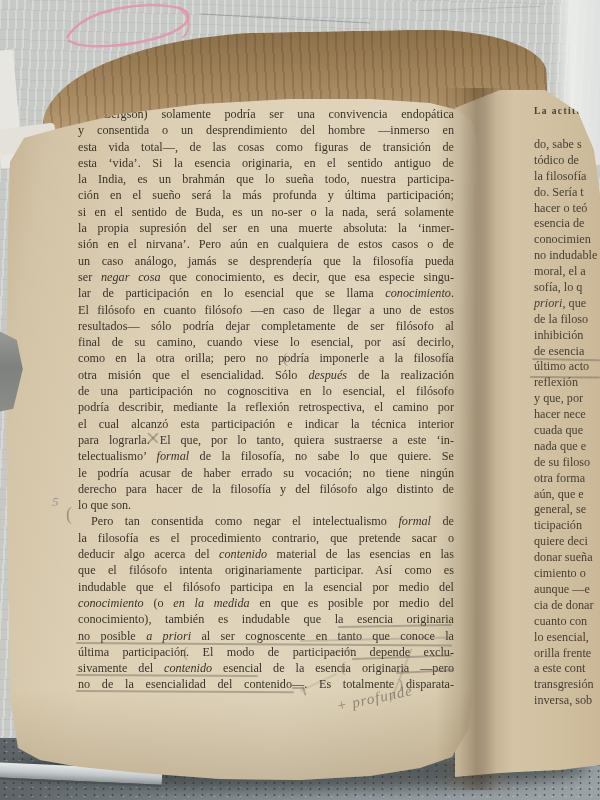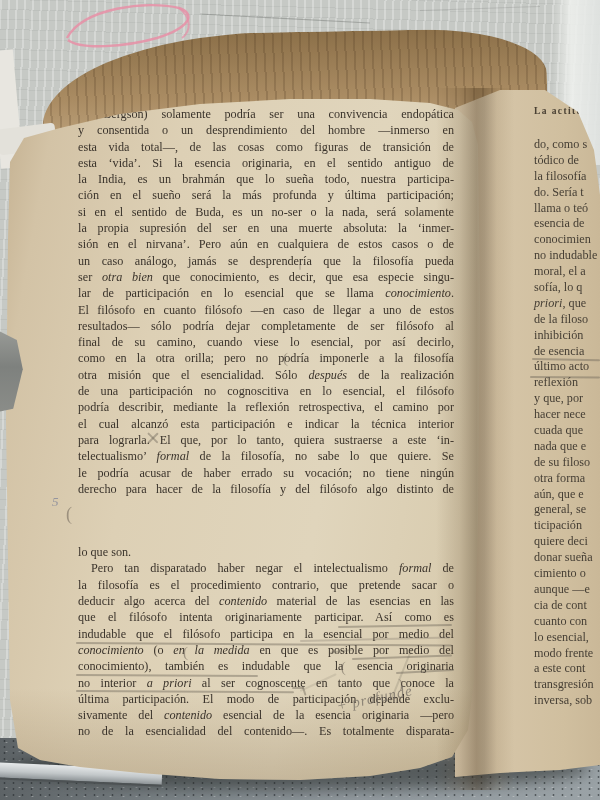--- a/index.html
+++ b/index.html
@@ -66,21 +66,21 @@
 
   
   .header-row{position:absolute;left:78px;top:80px;width:376px;display:flex;
     justify-content:space-between;align-items:baseline;z-index:5;color:#433a2f;}
   .page-num{font-size:11.5px;letter-spacing:.5px;}
   .running-header{font-size:9px;font-weight:700;letter-spacing:2.1px;word-spacing:5px;color:#4a4033;}
   .main-text{position:absolute;left:78px;top:106px;width:376px;z-index:5;color:#3a332b;
     font-size:12.2px;}
   .line{white-space:nowrap;height:16.3px;line-height:16.3px;
     text-align:justify;text-align-last:justify;}
-  .line.nj{text-align-last:left;margin-top:47px;}
+  .line.nj{text-align-last:left;}
   .line.ind{text-indent:13px;}
 
   
   .rp-header{position:absolute;left:534px;top:106px;width:70px;z-index:5;color:#4a4134;
     font-size:9.5px;font-weight:600;letter-spacing:1.4px;white-space:nowrap;}
   .right-text{position:absolute;left:534px;top:137px;width:70px;z-index:5;color:#453e34;
     font-size:12.2px;}
   .rline{white-space:nowrap;height:15.9px;line-height:15.9px;}
 
   
@@ -108,25 +108,25 @@
   <path d="M 124,10 C 137,20 136,33 127,40" fill="none" stroke="#e78fa6" stroke-width="2" opacity="0.7"></path>
 </svg>
 
 <div class="book-top"></div>
 <div class="left-paper"></div>
 <div class="left-paper2"></div>
 
 <div class="page-right">
   <div class="rp-header">La actitud e</div>
   <div class="right-text">
-      <div class="rline"><span>do, como s</span></div>
+      <div class="rline"><span>do, sabe s</span></div>
       <div class="rline"><span>tódico de</span></div>
       <div class="rline"><span>la filosofía</span></div>
       <div class="rline"><span>do. Sería t</span></div>
-      <div class="rline"><span>llama o teó</span></div>
+      <div class="rline"><span>hacer o teó</span></div>
       <div class="rline"><span>esencia de</span></div>
       <div class="rline"><span>conocimien</span></div>
       <div class="rline"><span>no indudable</span></div>
       <div class="rline"><span>moral, el a</span></div>
       <div class="rline"><span>sofía, lo q</span></div>
       <div class="rline"><i>priori</i><span>, que</span></div>
       <div class="rline"><span>de la filoso</span></div>
       <div class="rline"><span>inhibición</span></div>
       <div class="rline"><span>de esencia</span></div>
       <div class="rline"><span>último acto</span></div>
@@ -137,24 +137,24 @@
       <div class="rline"><span>nada que e</span></div>
       <div class="rline"><span>de su filoso</span></div>
       <div class="rline"><span>otra forma</span></div>
       <div class="rline"><span>aún, que e</span></div>
       <div class="rline"><span>general, se</span></div>
       <div class="rline"><span>ticipación</span></div>
       <div class="rline"><span>quiere deci</span></div>
       <div class="rline"><span>donar sueña</span></div>
       <div class="rline"><span>cimiento o</span></div>
       <div class="rline"><span>aunque —e</span></div>
-      <div class="rline"><span>cia de cont</span></div>
+      <div class="rline"><span>cia de donar</span></div>
       <div class="rline"><span>cuanto con</span></div>
       <div class="rline"><span>lo esencial,</span></div>
-      <div class="rline"><span>modo frente</span></div>
+      <div class="rline"><span>orilla frente</span></div>
       <div class="rline"><span>a este cont</span></div>
       <div class="rline"><span>transgresión</span></div>
       <div class="rline"><span>inversa, sob</span></div>
     </div>
 </div>
 
 <div class="page-main">
   <div class="header-row">
     <span class="page-num">16</span>
     <span class="running-header">LA ESENCIA DE LA FILOSOFÍA</span>
@@ -163,43 +163,43 @@
       <div class="line"><span>de Bergson) solamente podría ser una convivencia endopática</span></div>
       <div class="line"><span>y consentida o un desprendimiento del hombre —inmerso en</span></div>
       <div class="line"><span>esta vida total—, de las cosas como figuras de transición de</span></div>
       <div class="line"><span>esta ‘vida’. Si la esencia originaria, en el sentido antiguo de</span></div>
       <div class="line"><span>la India, es un brahmán que lo sueña todo, nuestra participa-</span></div>
       <div class="line"><span>ción en el sueño será la más profunda y última participación;</span></div>
       <div class="line"><span>si en el sentido de Buda, es un no-ser o la nada, será solamente</span></div>
       <div class="line"><span>la propia supresión del ser en una muerte absoluta: la ‘inmer-</span></div>
       <div class="line"><span>sión en el nirvana’. Pero aún en cualquiera de estos casos o de</span></div>
       <div class="line"><span>un caso análogo, jamás se desprendería que la filosofía pueda</span></div>
-      <div class="line"><span>ser </span><i>otra bien</i><span> que conocimiento, es decir, que esa especie singu-</span></div>
+      <div class="line"><span>ser </span><i>negar cosa</i><span> que conocimiento, es decir, que esa especie singu-</span></div>
       <div class="line"><span>lar de participación en lo esencial que se llama </span><i>conocimiento</i><span>.</span></div>
       <div class="line"><span>El filósofo en cuanto filósofo —en caso de llegar a uno de estos</span></div>
       <div class="line"><span>resultados— sólo podría dejar completamente de ser filósofo al</span></div>
       <div class="line"><span>final de su camino, cuando viese lo esencial, por así decirlo,</span></div>
       <div class="line"><span>como en la otra orilla; pero no podría imponerle a la filosofía</span></div>
       <div class="line"><span>otra misión que el esencialidad. Sólo </span><i>después</i><span> de la realización</span></div>
       <div class="line"><span>de una participación no cognoscitiva en lo esencial, el filósofo</span></div>
       <div class="line"><span>podría describir, mediante la reflexión retrospectiva, el camino por</span></div>
       <div class="line"><span>el cual alcanzó esta participación e indicar la técnica interior</span></div>
       <div class="line"><span>para lograrla. El que, por lo tanto, quiera sustraerse a este ‘in-</span></div>
       <div class="line"><span>telectualismo’ </span><i>formal</i><span> de la filosofía, no sabe lo que quiere. Se</span></div>
       <div class="line"><span>le podría acusar de haber errado su vocación; no tiene ningún</span></div>
       <div class="line"><span>derecho para hacer de la filosofía y del filósofo algo distinto de</span></div>
       <div class="line nj"><span>lo que son.</span></div>
-      <div class="line ind"><span>Pero tan disparatado haber negar el intelectualismo </span><i>formal</i><span> de</span></div>
+      <div class="line ind"><span>Pero tan consentida como negar el intelectualismo </span><i>formal</i><span> de</span></div>
       <div class="line"><span>la filosofía es el procedimiento contrario, que pretende sacar o</span></div>
       <div class="line"><span>deducir algo acerca del </span><i>contenido</i><span> material de las esencias en las</span></div>
       <div class="line"><span>que el filósofo intenta originariamente participar. Así como es</span></div>
       <div class="line"><span>indudable que el filósofo participa en la esencial por medio del</span></div>
       <div class="line"><i>conocimiento</i><span> (o </span><i>en la medida</i><span> en que es posible por medio del</span></div>
       <div class="line"><span>conocimiento), también es indudable que la esencia originaria</span></div>
-      <div class="line"><span>no interior </span><i>a priori</i><span> al ser cognoscente en tanto que conoce la</span></div>
+      <div class="line"><span>no posible </span><i>a priori</i><span> al ser cognoscente en tanto que conoce la</span></div>
       <div class="line"><span>última participación. El modo de participación depende exclu-</span></div>
       <div class="line"><span>sivamente del </span><i>contenido</i><span> esencial de la esencia originaria —pero</span></div>
       <div class="line"><span>no de la esencialidad del contenido—. Es totalmente disparata-</span></div>
     </div>
 </div>
 
 <div class="gutter"></div>
 <div class="left-gray-wedge"></div>
 
 <div class="pm pline" style="left:338px;top:626px;width:114px;transform:rotate(-1deg);"></div>

